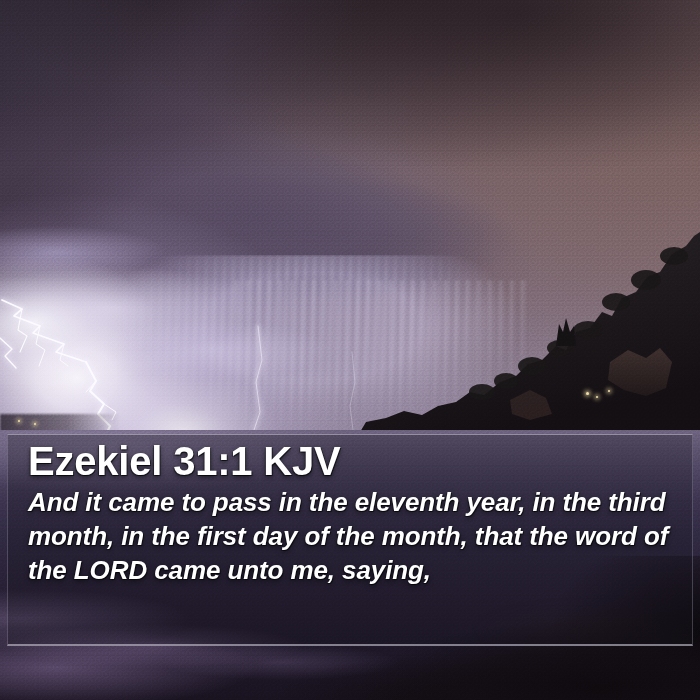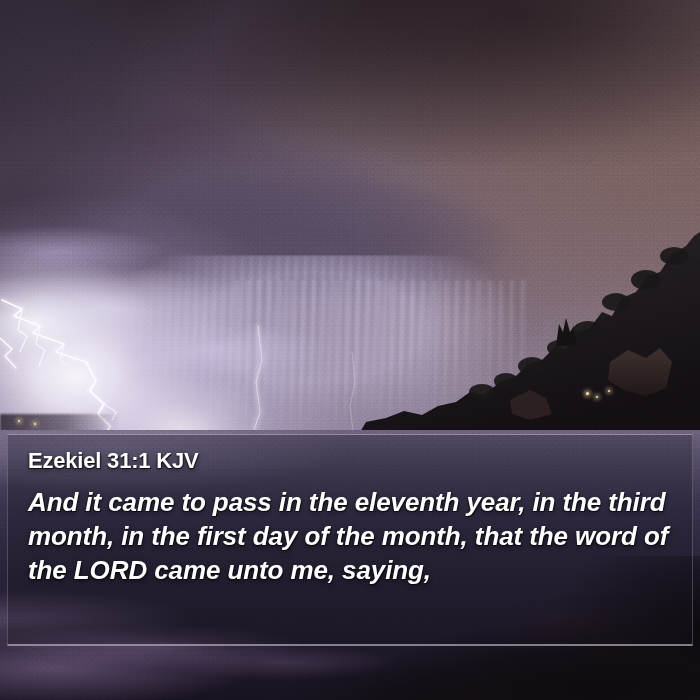--- a/index.html
+++ b/index.html
@@ -325,21 +325,21 @@
     border-left: 1px solid rgba(180,174,196,0.30);
     border-right: 1px solid rgba(180,174,196,0.30);
     padding: 6px 16px 0 20px;
     overflow: hidden;
   }
 
   #verse-reference {
     margin: 0;
     font-family: "Liberation Sans", sans-serif;
     font-weight: bold;
-    font-size: 22px;
+    font-size: 40px;
     line-height: 40px;
     letter-spacing: -0.2px;
     color: #ffffff;
     text-shadow:
        1px 1px 0 rgba(0,0,0,0.55),
       -1px 1px 0 rgba(0,0,0,0.35),
        0 2px 5px rgba(0,0,0,0.60);
     white-space: nowrap;
   }
 

